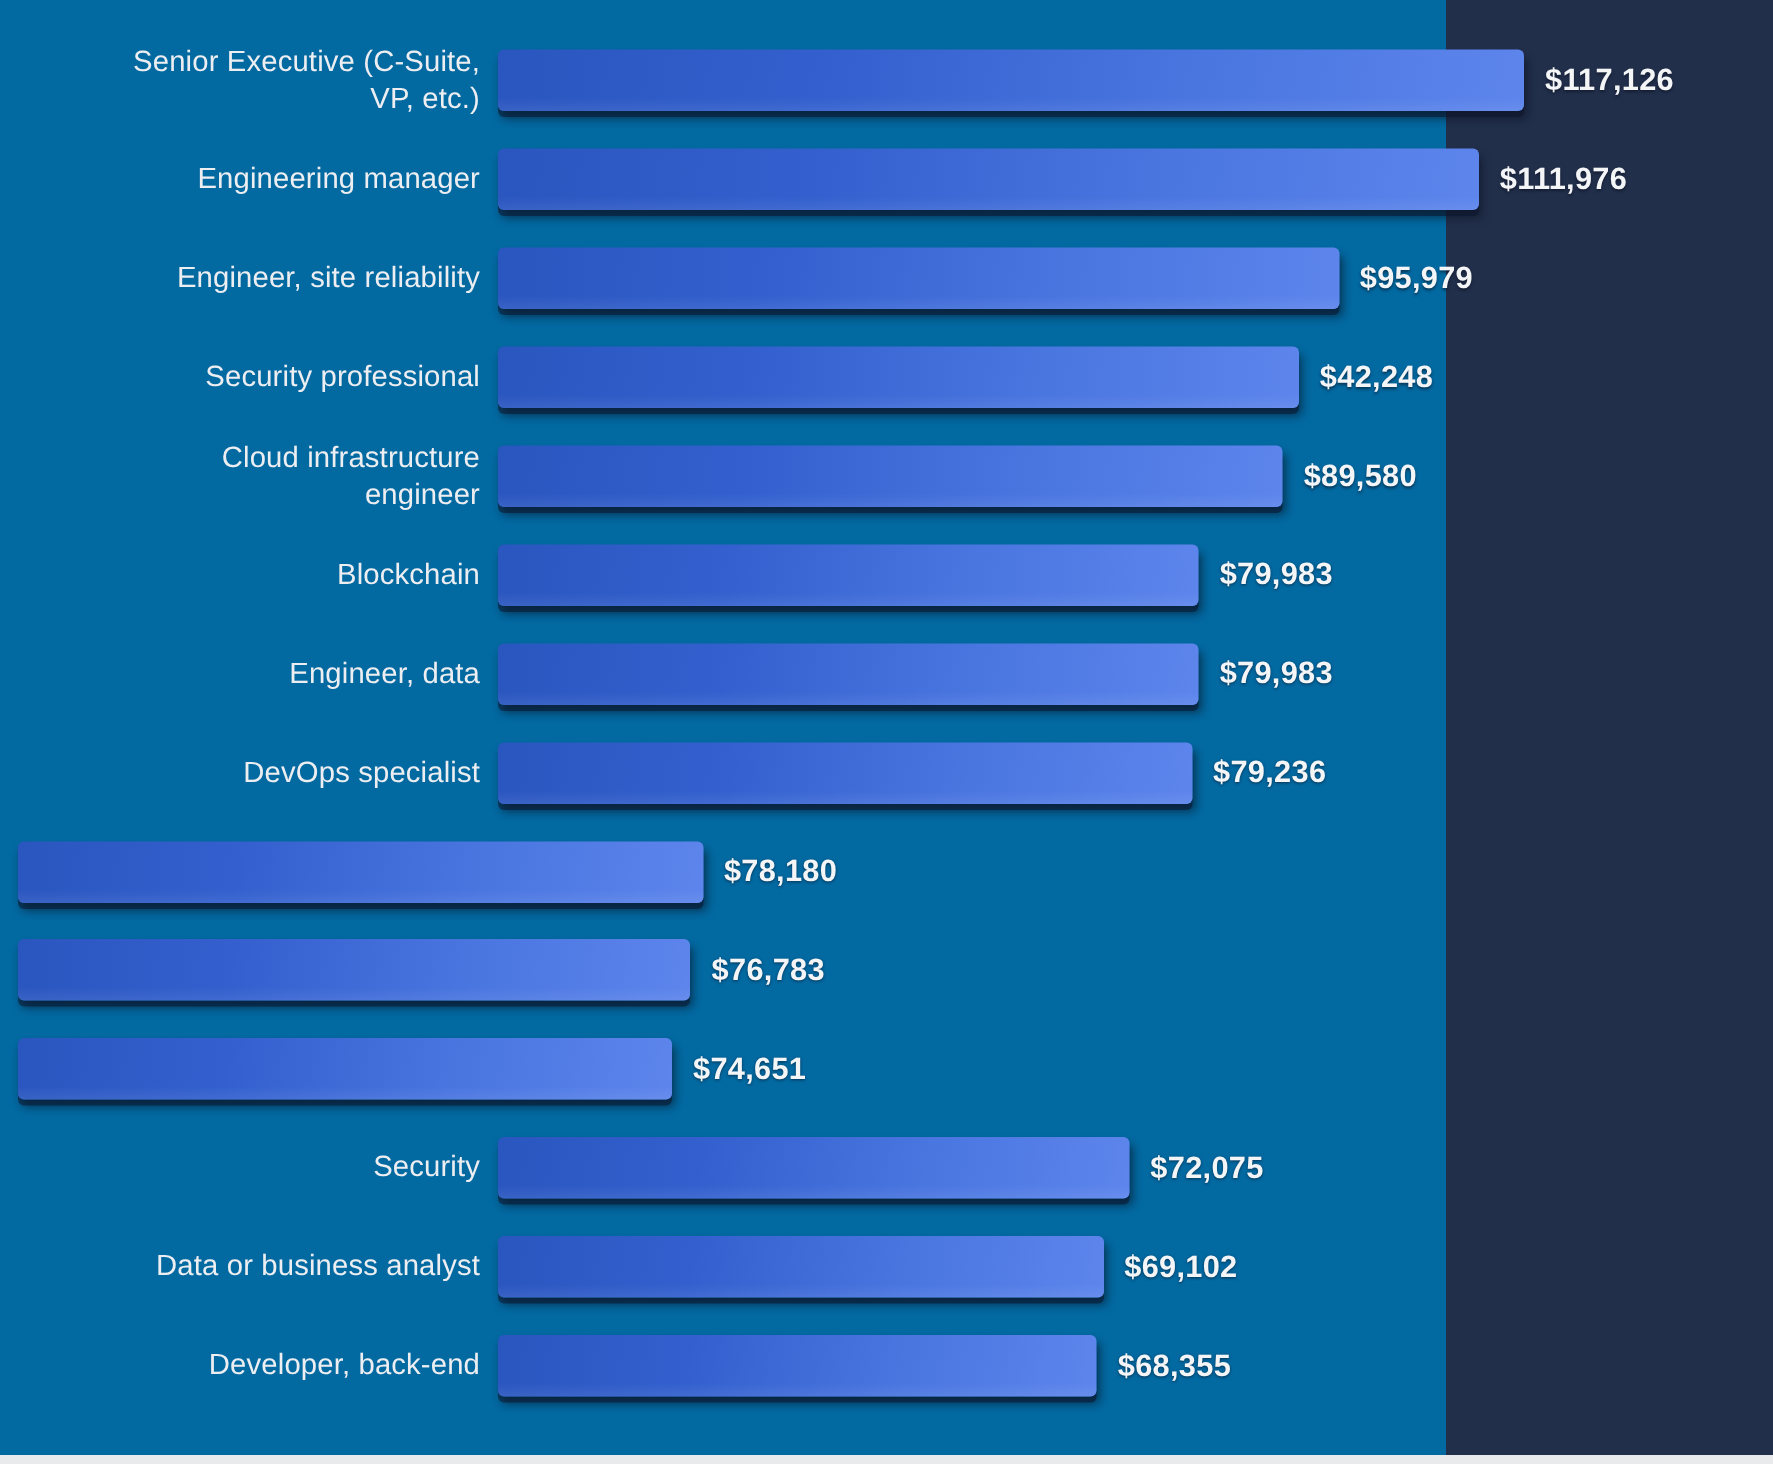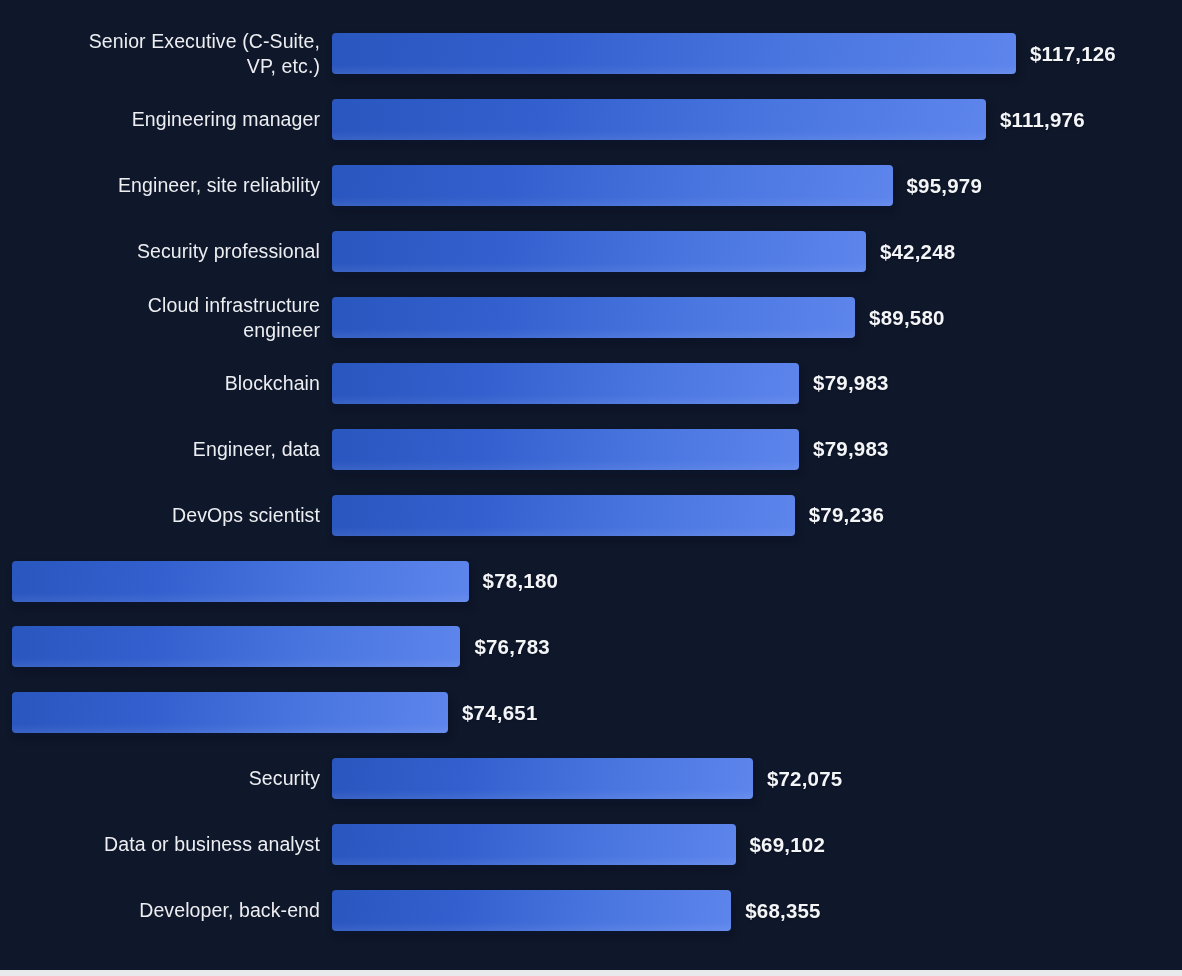--- a/index.html
+++ b/index.html
@@ -11,23 +11,23 @@
   }
 
   body {
     background: #222f4b;
     font-family: "Liberation Sans", sans-serif;
     -webkit-font-smoothing: antialiased;
   }
 
   #chart-root {
     position: relative;
-    width: 1182px;
+    width: 964px;
     height: 976px;
-    background: #0f172a;
+    background: #0369a1;
     padding-top: 21px;
   }
 
   
   #bottom-edge {
     position: absolute;
     left: 0;
     bottom: 0;
     width: 1182px;
     height: 6px;
@@ -179,21 +179,21 @@
     <div class="cat-label">Engineer, data</div>
     <div class="plot">
       <div class="bar-wrap">
         <div class="bar" style="width: 467.1px;"></div>
         <div class="bar-value">$79,983</div>
       </div>
     </div>
   </div>
 
   <div class="row">
-    <div class="cat-label">DevOps scientist</div>
+    <div class="cat-label">DevOps specialist</div>
     <div class="plot">
       <div class="bar-wrap">
         <div class="bar" style="width: 462.7px;"></div>
         <div class="bar-value">$79,236</div>
       </div>
     </div>
   </div>
 
   <div class="row">
     <div class="plot">

